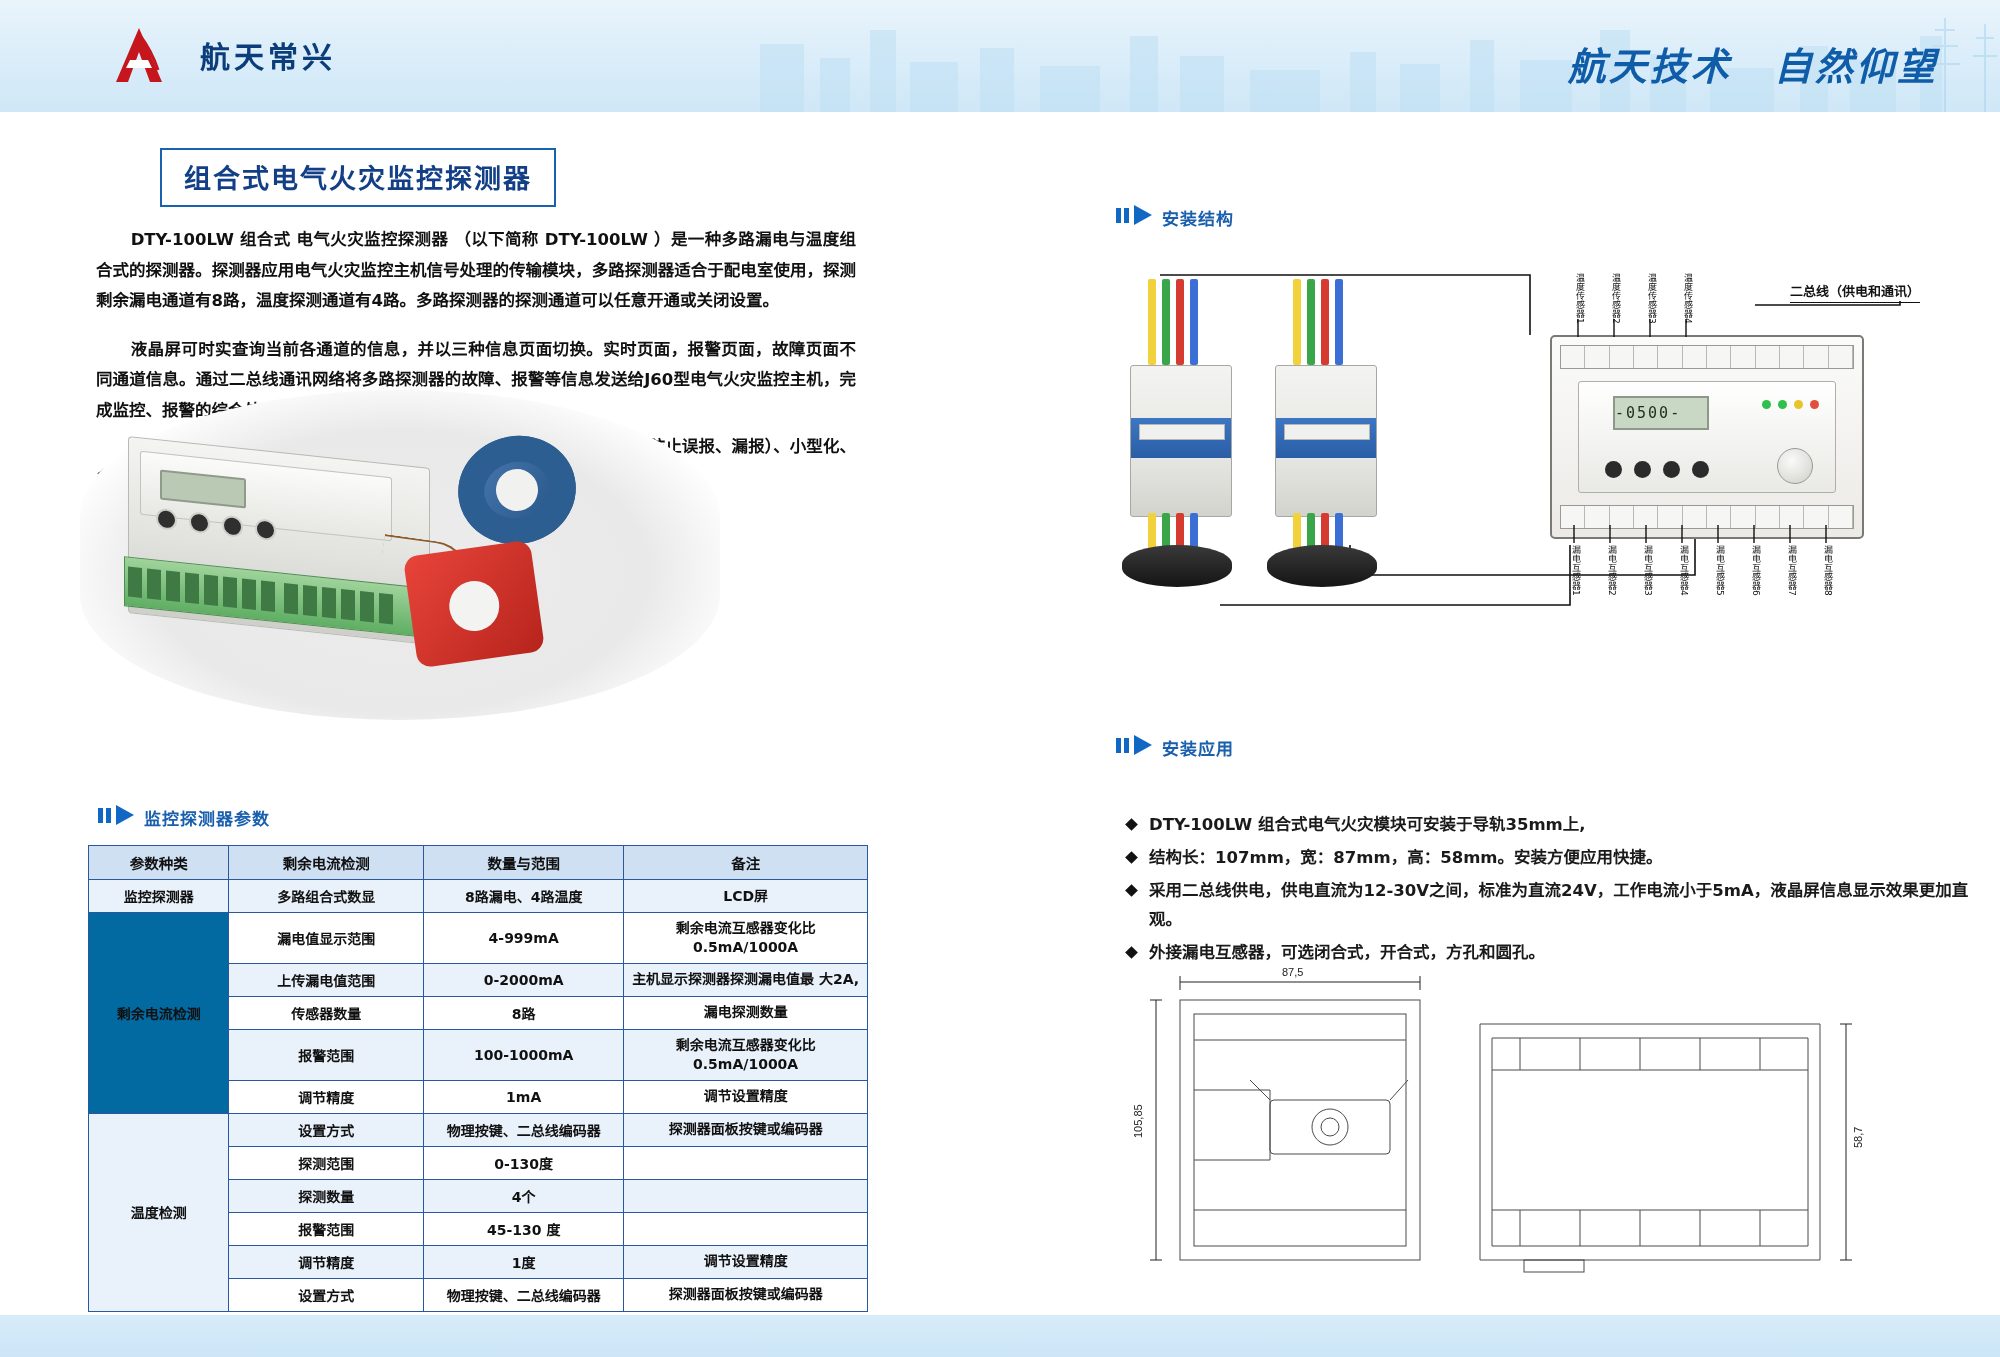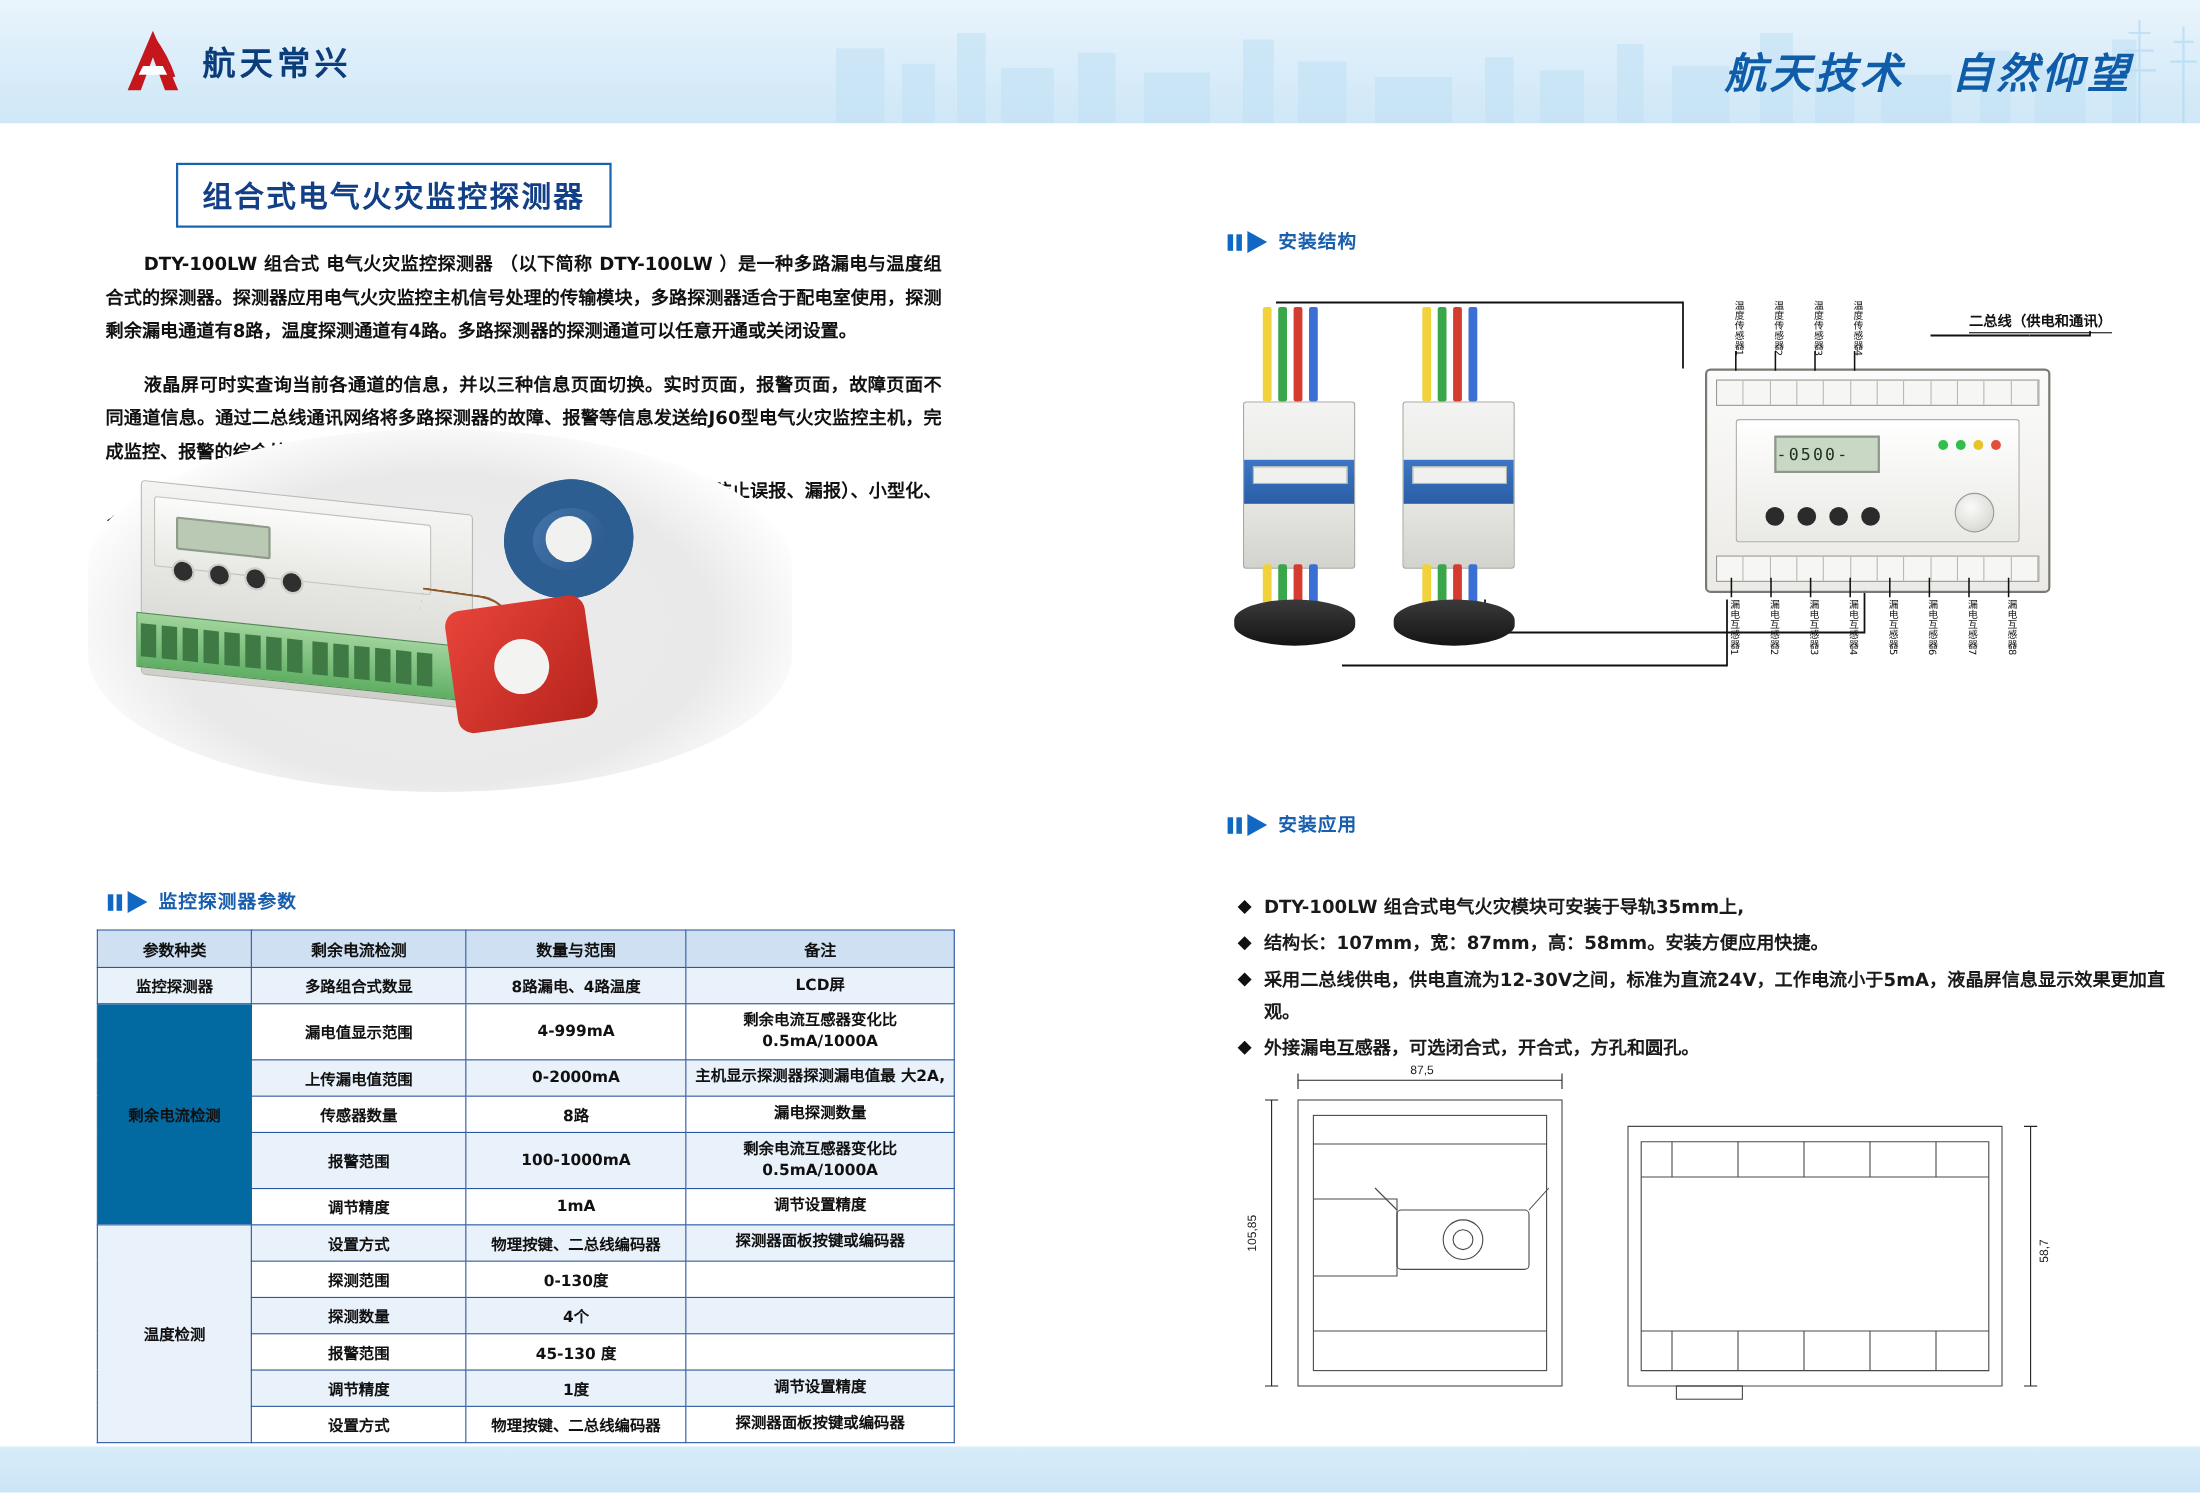--- a/index.html
+++ b/index.html
@@ -15,21 +15,21 @@
   .header{
     position:absolute;left:0;top:0;width:2000px;height:112px;
     background:linear-gradient(180deg,#eaf4fb 0%, #dceefa 45%, #cfe7f7 100%);
     overflow:hidden;
   }
   .header .skyline{
     position:absolute;right:0;top:0;width:1250px;height:112px;
     opacity:.55;
   }
   .logo-wrap{
-    position:absolute;left:108px;top:24px;display:flex;align-items:center;gap:14px;
+    position:absolute;left:108px;top:24px;display:flex;align-items:center;gap:30px;
   }
   .logo-mark{
     width:62px;height:62px;position:relative;
   }
   .logo-mark svg{display:block;}
   .logo-text{
     font-size:30px;font-weight:bold;color:#0b3d7a;letter-spacing:4px;
     font-family:"DejaVu Sans","Liberation Sans",sans-serif;
   }
   .slogan{
@@ -113,21 +113,21 @@
   .photo .ct-red:after{
     content:"";position:absolute;left:50%;top:52%;width:50px;height:50px;margin:-25px 0 0 -25px;
     background:#f3f3f1;border-radius:50%;
   }
   .photo .wire{
     position:absolute;left:300px;top:150px;width:90px;height:60px;
     border-top:2px solid #8c5a2b;border-right:2px solid #8c5a2b;border-radius:0 40px 0 0;
     transform:rotate(8deg);
   }
   
-  .sec-head{display:flex;align-items:flex-end;gap:10px;padding-left:26px;}
+  .sec-head{display:flex;align-items:flex-start;gap:10px;padding-left:26px;}
   .arrows{display:flex;align-items:center;}
   .arrows .b{width:5px;height:15px;background:#1168c4;margin-right:3px;}
   .arrows .b.b2{height:15px;}
   .arrows .tri{
     width:0;height:0;border-top:10px solid transparent;border-bottom:10px solid transparent;
     border-left:18px solid #1168c4;margin-left:2px;
   }
   .sec-head .lbl{font-size:17px;font-weight:bold;color:#1a5fae;letter-spacing:1px;}
   
   .tbl-head{position:absolute;left:72px;top:805px;}

